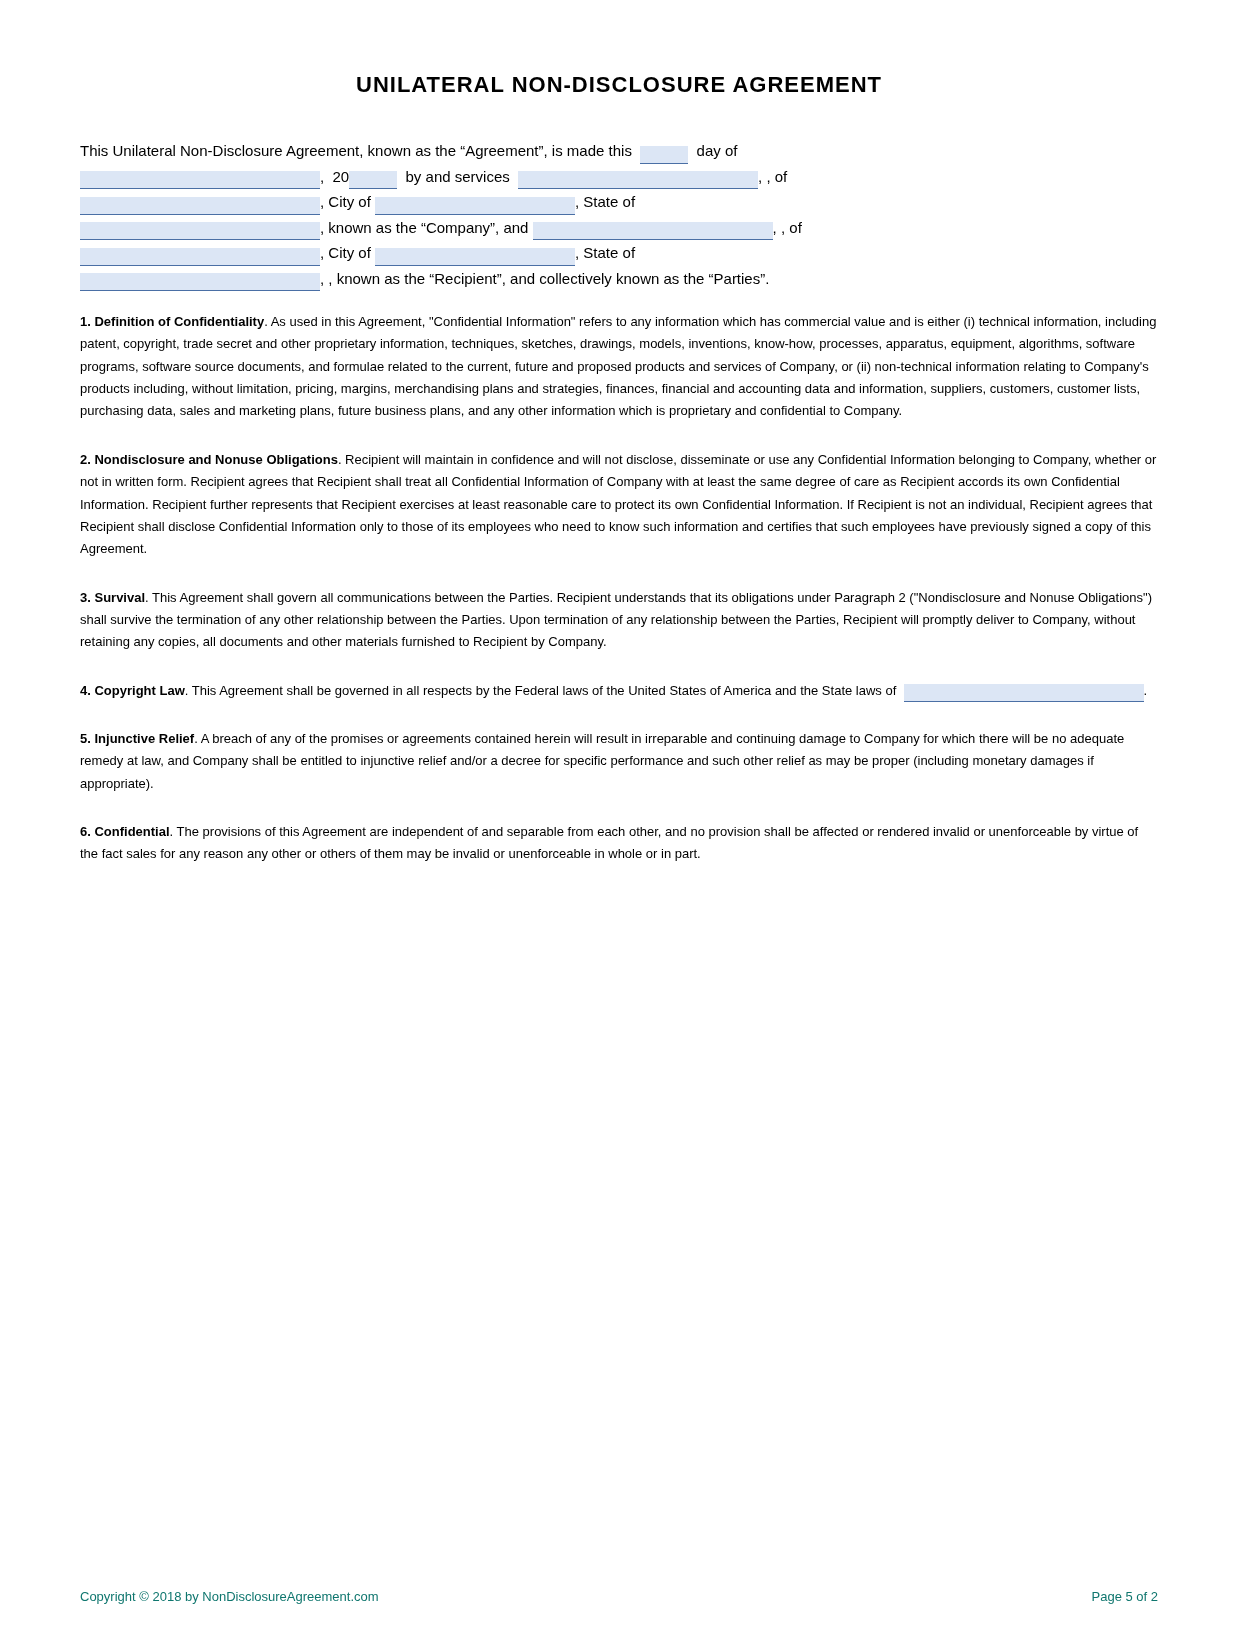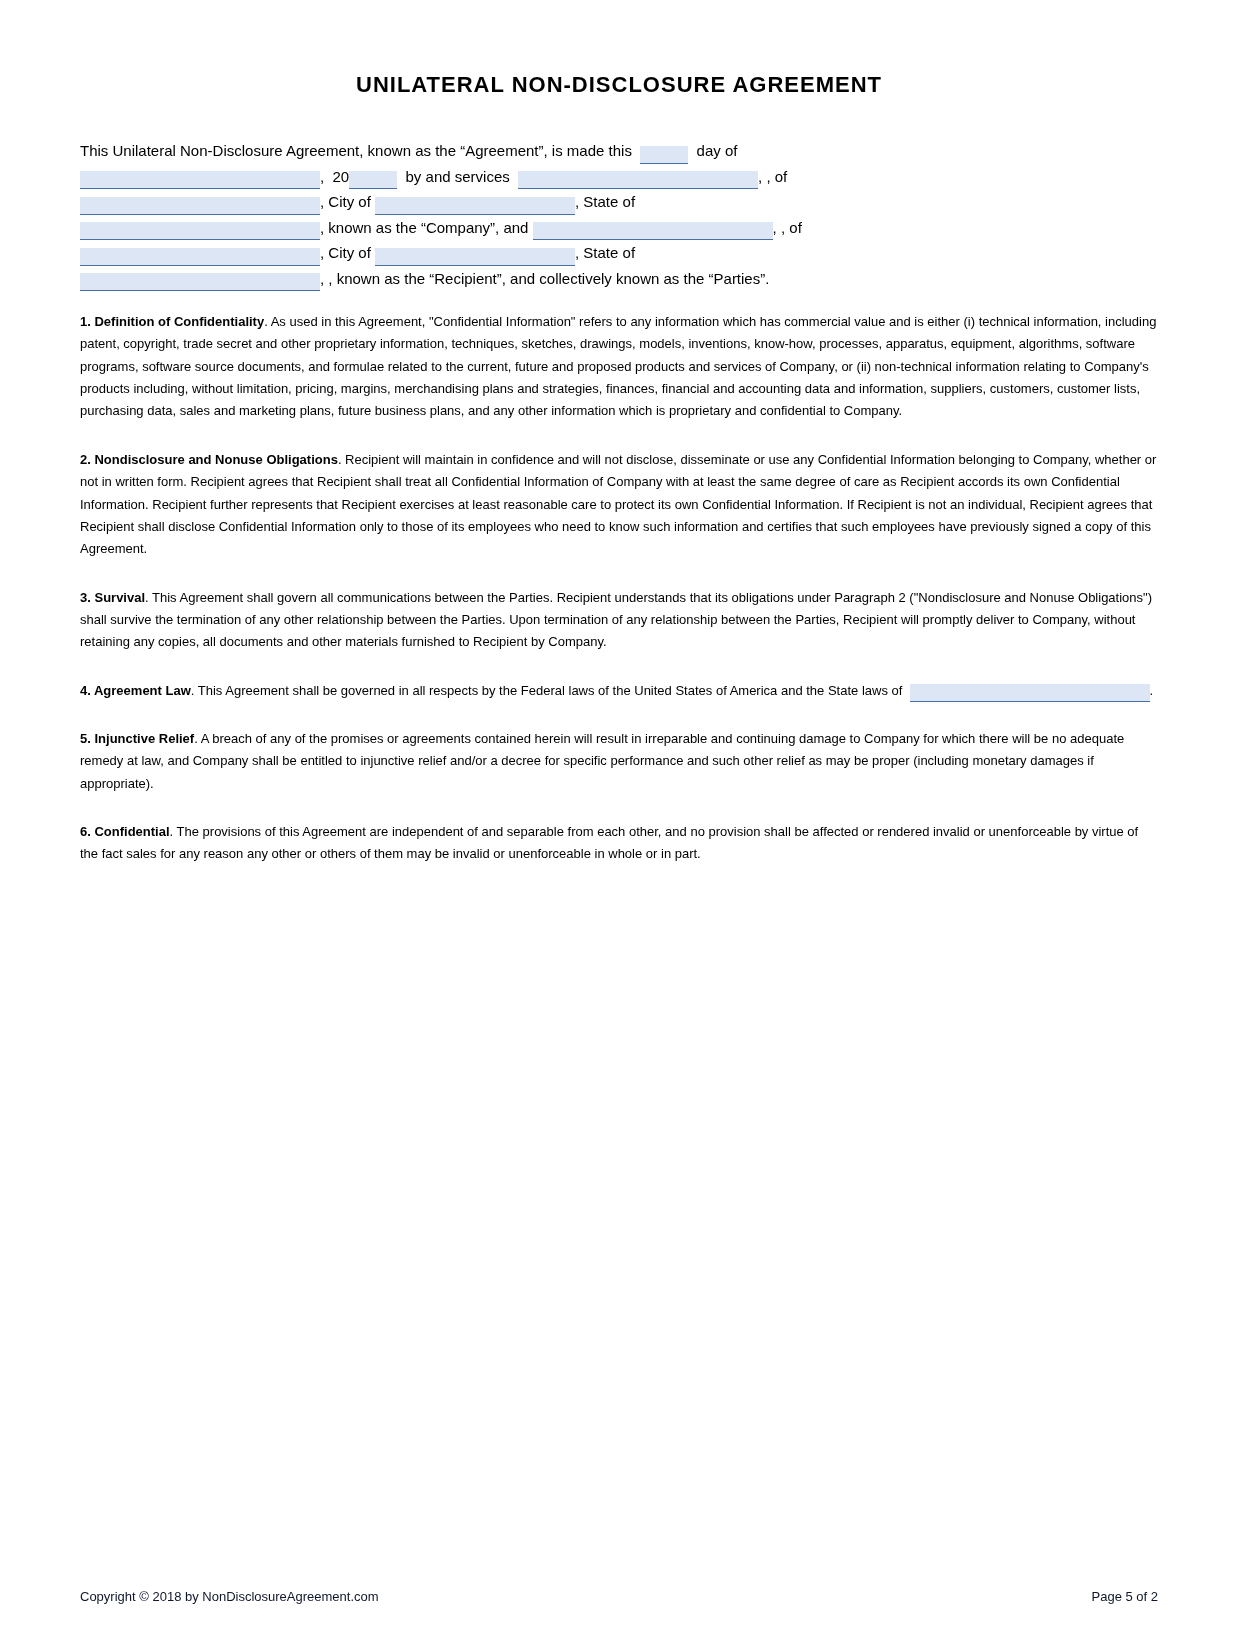--- a/index.html
+++ b/index.html
@@ -64,21 +64,21 @@
     }
 
     .footer {
       position: absolute;
       bottom: 30px;
       left: 80px;
       right: 80px;
       display: flex;
       justify-content: space-between;
       font-size: 13px;
-      color: #0f172a;
+      color: #0f766e;
     }
   </style>
 </head>
 <body>
 
 <div class="page">
 
   <h1 class="title">UNILATERAL NON-DISCLOSURE AGREEMENT</h1>
 
   <div class="intro-block">
@@ -113,21 +113,21 @@
 
   <div class="section">
     <span class="section-title">2. </span><span class="section-title">Nondisclosure and Nonuse Obligations</span><span>. Recipient will maintain in confidence and will not disclose, disseminate or use any Confidential Information belonging to Company, whether or not in written form. Recipient agrees that Recipient shall treat all Confidential Information of Company with at least the same degree of care as Recipient accords its own Confidential Information. Recipient further represents that Recipient exercises at least reasonable care to protect its own Confidential Information. If Recipient is not an individual, Recipient agrees that Recipient shall disclose Confidential Information only to those of its employees who need to know such information and certifies that such employees have previously signed a copy of this Agreement.</span>
   </div>
 
   <div class="section">
     <span class="section-title">3. </span><span class="section-title">Survival</span><span>. This Agreement shall govern all communications between the Parties. Recipient understands that its obligations under Paragraph 2 ("Nondisclosure and Nonuse Obligations") shall survive the termination of any other relationship between the Parties. Upon termination of any relationship between the Parties, Recipient will promptly deliver to Company, without retaining any copies, all documents and other materials furnished to Recipient by Company.</span>
   </div>
 
   <div class="section">
-    <span class="section-title">4. </span><span class="section-title">Agreement Law</span><span>.  This Agreement shall be governed in all respects by the Federal laws of the United States of America and the State laws of</span>
+    <span class="section-title">4. </span><span class="section-title">Copyright Law</span><span>.  This Agreement shall be governed in all respects by the Federal laws of the United States of America and the State laws of</span>
     &nbsp;<span class="blank blank-xl"></span>.
   </div>
 
   <div class="section">
     <span class="section-title">5. </span><span class="section-title">Injunctive Relief</span><span>.  A breach of any of the promises or agreements contained herein will result in irreparable and continuing damage to Company for which there will be no adequate remedy at law, and Company shall be entitled to injunctive relief and/or a decree for specific performance and such other relief as may be proper (including monetary damages if appropriate).</span>
   </div>
 
   <div class="section">
     <span class="section-title">6. </span><span class="section-title">Confidential</span><span>. The provisions of this Agreement are independent of and separable from each other, and no provision shall be affected or rendered invalid or unenforceable by virtue of the fact sales for any reason any other or others of them may be invalid or unenforceable in whole or in part.</span>
   </div>

